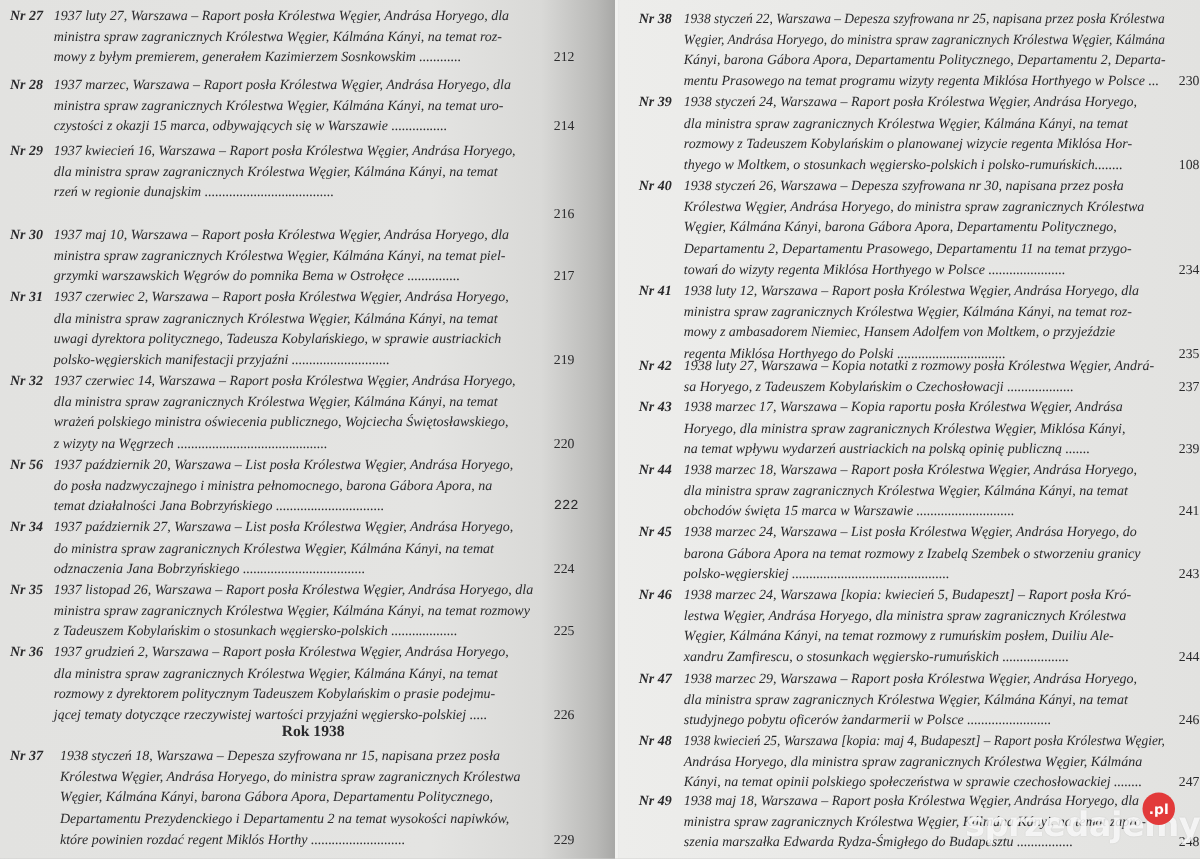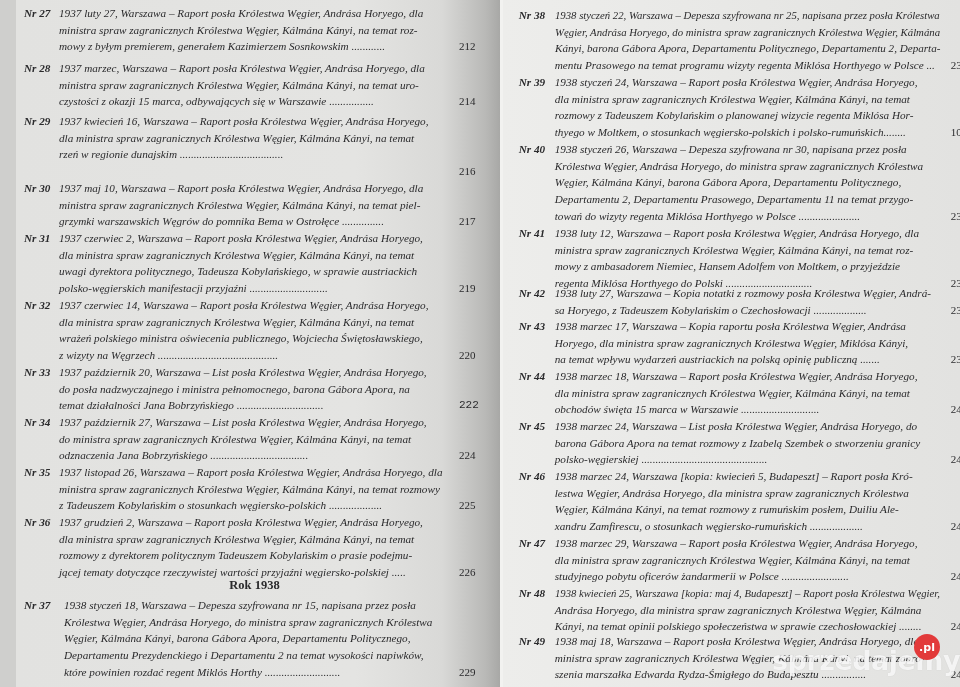--- a/index.html
+++ b/index.html
@@ -7,21 +7,20 @@
     width: 960px; height: 687px; overflow: hidden; position: relative;
     background: #cfcfcd;
     font-family: "Liberation Serif", "DejaVu Serif", serif;
     color: #2a2a2c;
   }
   .spread { position: absolute; left: 0; top: 0; width: 960px; height: 687px; display: flex; }
   .page { position: relative; height: 687px; box-sizing: border-box; }
   .page.left {
     width: 508px;
     background: linear-gradient(to right, #e2e2e0 0%, #e4e4e2 70%, #d9d9d7 88%, #b9b9b7 97%, #a8a8a6 100%);
-    margin-left: 16px;
   }
   .gutter { width: 3px; background: #f2f2f0; }
   .page.right {
     width: 480px;
     background: linear-gradient(to right, #ededeb 0%, #e9e9e7 40%, #e2e2e0 100%);
   }
   .entries { position: absolute; left: 0; top: 0; width: 100%; }
   .entry { position: absolute; font-size: 11.2px; line-height: 16.7px; font-style: italic; }
   .nr {
     position: absolute; font-weight: bold; font-style: italic; white-space: nowrap;
@@ -36,21 +35,21 @@
   .left .page-num { left: 443px; }
   .right .nr { left: 16px; }
   .right .text { left: 52px; width: 385px; }
   .right .page-num { left: 448px; }
   .entry.nr37 .text { left: 48px; }
   .entry.nr37 .nr { left: 8px; }
   .entry.nr49 .nr { left: 16px; }
   .entry.nr49 .text { left: 52px; }
   .year-heading {
     position: absolute; left: 0; width: 477px; top: 578px; text-align: center;
-    font-weight: bold; font-style: normal; font-size: 12.5px;
+    font-weight: bold; font-style: normal; font-size: 12.5px; padding-left: 12px;
   }
   .watermark {
     position: absolute; left: 772px; top: 640px; height: 40px;
     display: flex; align-items: center;
   }
   .wm-text {
     font-family: "DejaVu Sans", sans-serif; font-weight: bold; font-size: 27px;
     color: rgba(255,255,255,0.82); letter-spacing: -0.5px;
     text-shadow: 0 0 1px rgba(0,0,0,0.15);
   }
@@ -117,21 +116,21 @@
           <span class="nr">Nr 32</span>
           <div class="text">
             <span class="line">1937 czerwiec 14, Warszawa – Raport posła Królestwa Węgier, Andrása Horyego,</span>
             <span class="line">dla ministra spraw zagranicznych Królestwa Węgier, Kálmána Kányi, na temat</span>
             <span class="line">wrażeń polskiego ministra oświecenia publicznego, Wojciecha Świętosławskiego,</span>
             <span class="line">z wizyty na Węgrzech ...........................................</span>
           </div>
           <span class="page-num" style="top: 50.1px;">220</span>
         </div>
         <div class="entry" style="top: 364px;">
-          <span class="nr">Nr 33</span>
+          <span class="nr">Nr 56</span>
           <div class="text">
             <span class="line">1937 październik 20, Warszawa – List posła Królestwa Węgier, Andrása Horyego,</span>
             <span class="line">do posła nadzwyczajnego i ministra pełnomocnego, barona Gábora Apora, na</span>
             <span class="line">temat działalności Jana Bobrzyńskiego ...............................</span>
           </div>
           <span class="page-num" style="top: 33.4px; font-family: Liberation Mono, monospace;">222</span>
         </div>
         <div class="entry" style="top: 414px;">
           <span class="nr">Nr 34</span>
           <div class="text">

